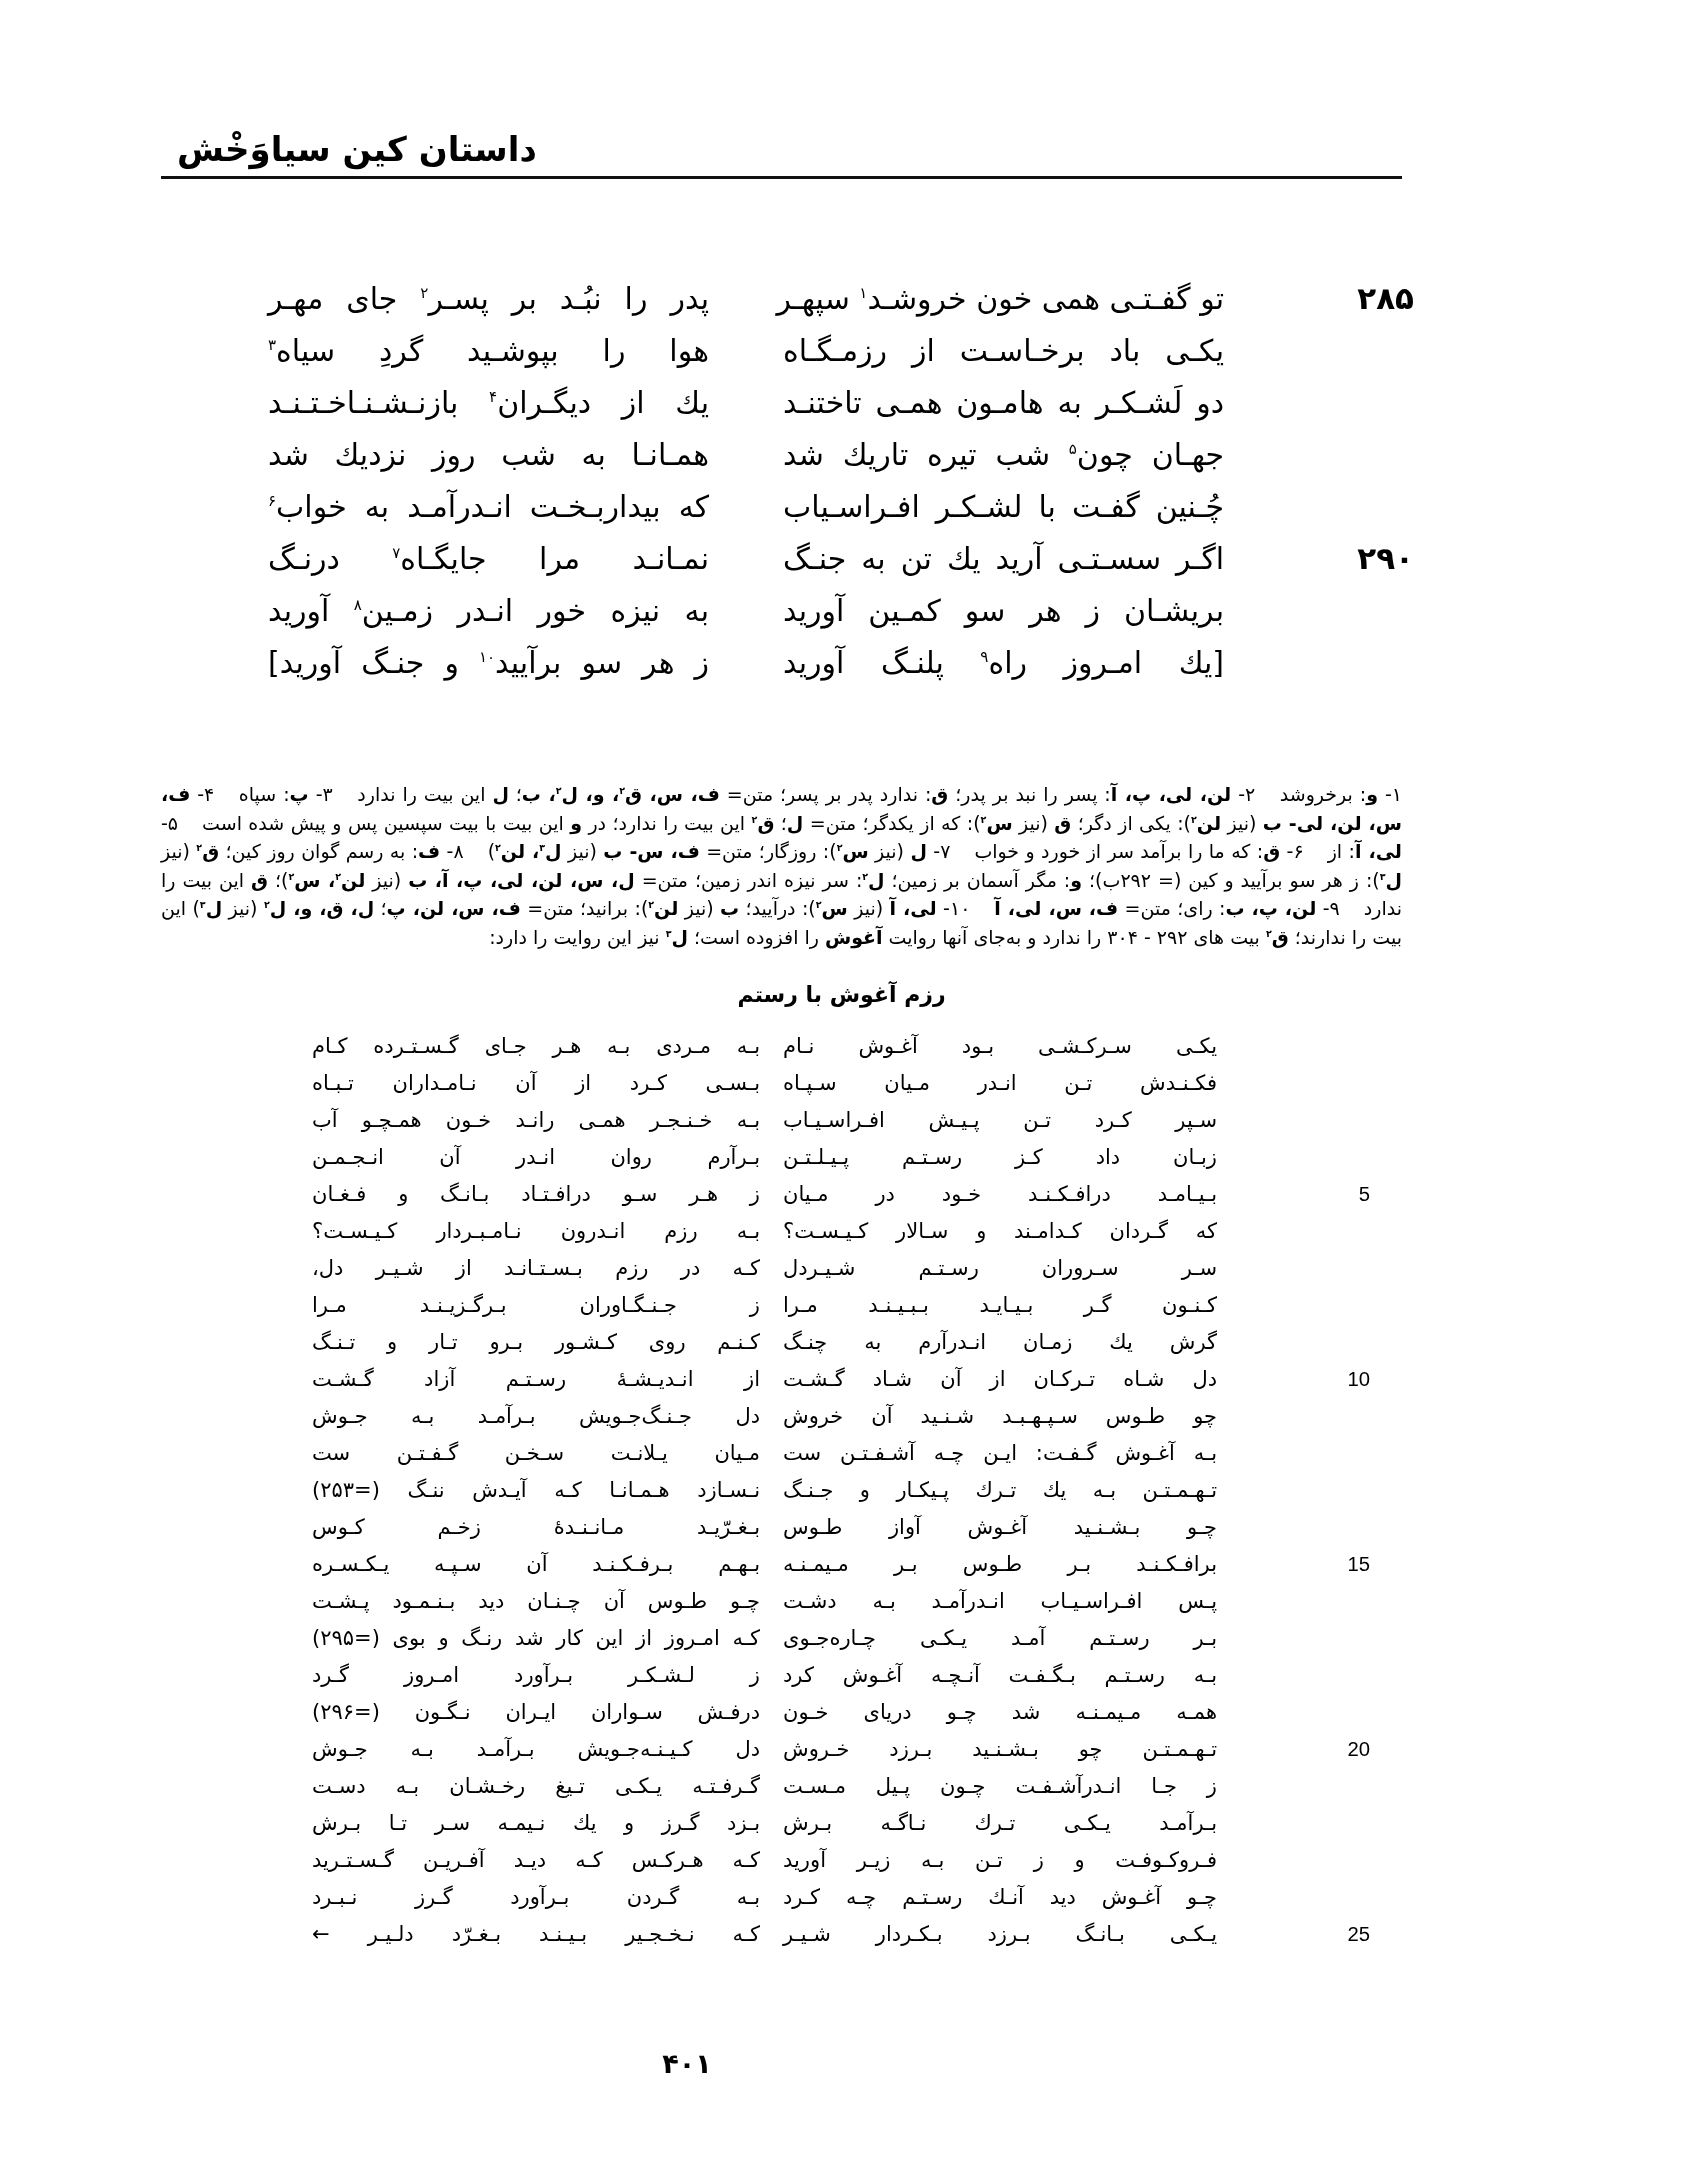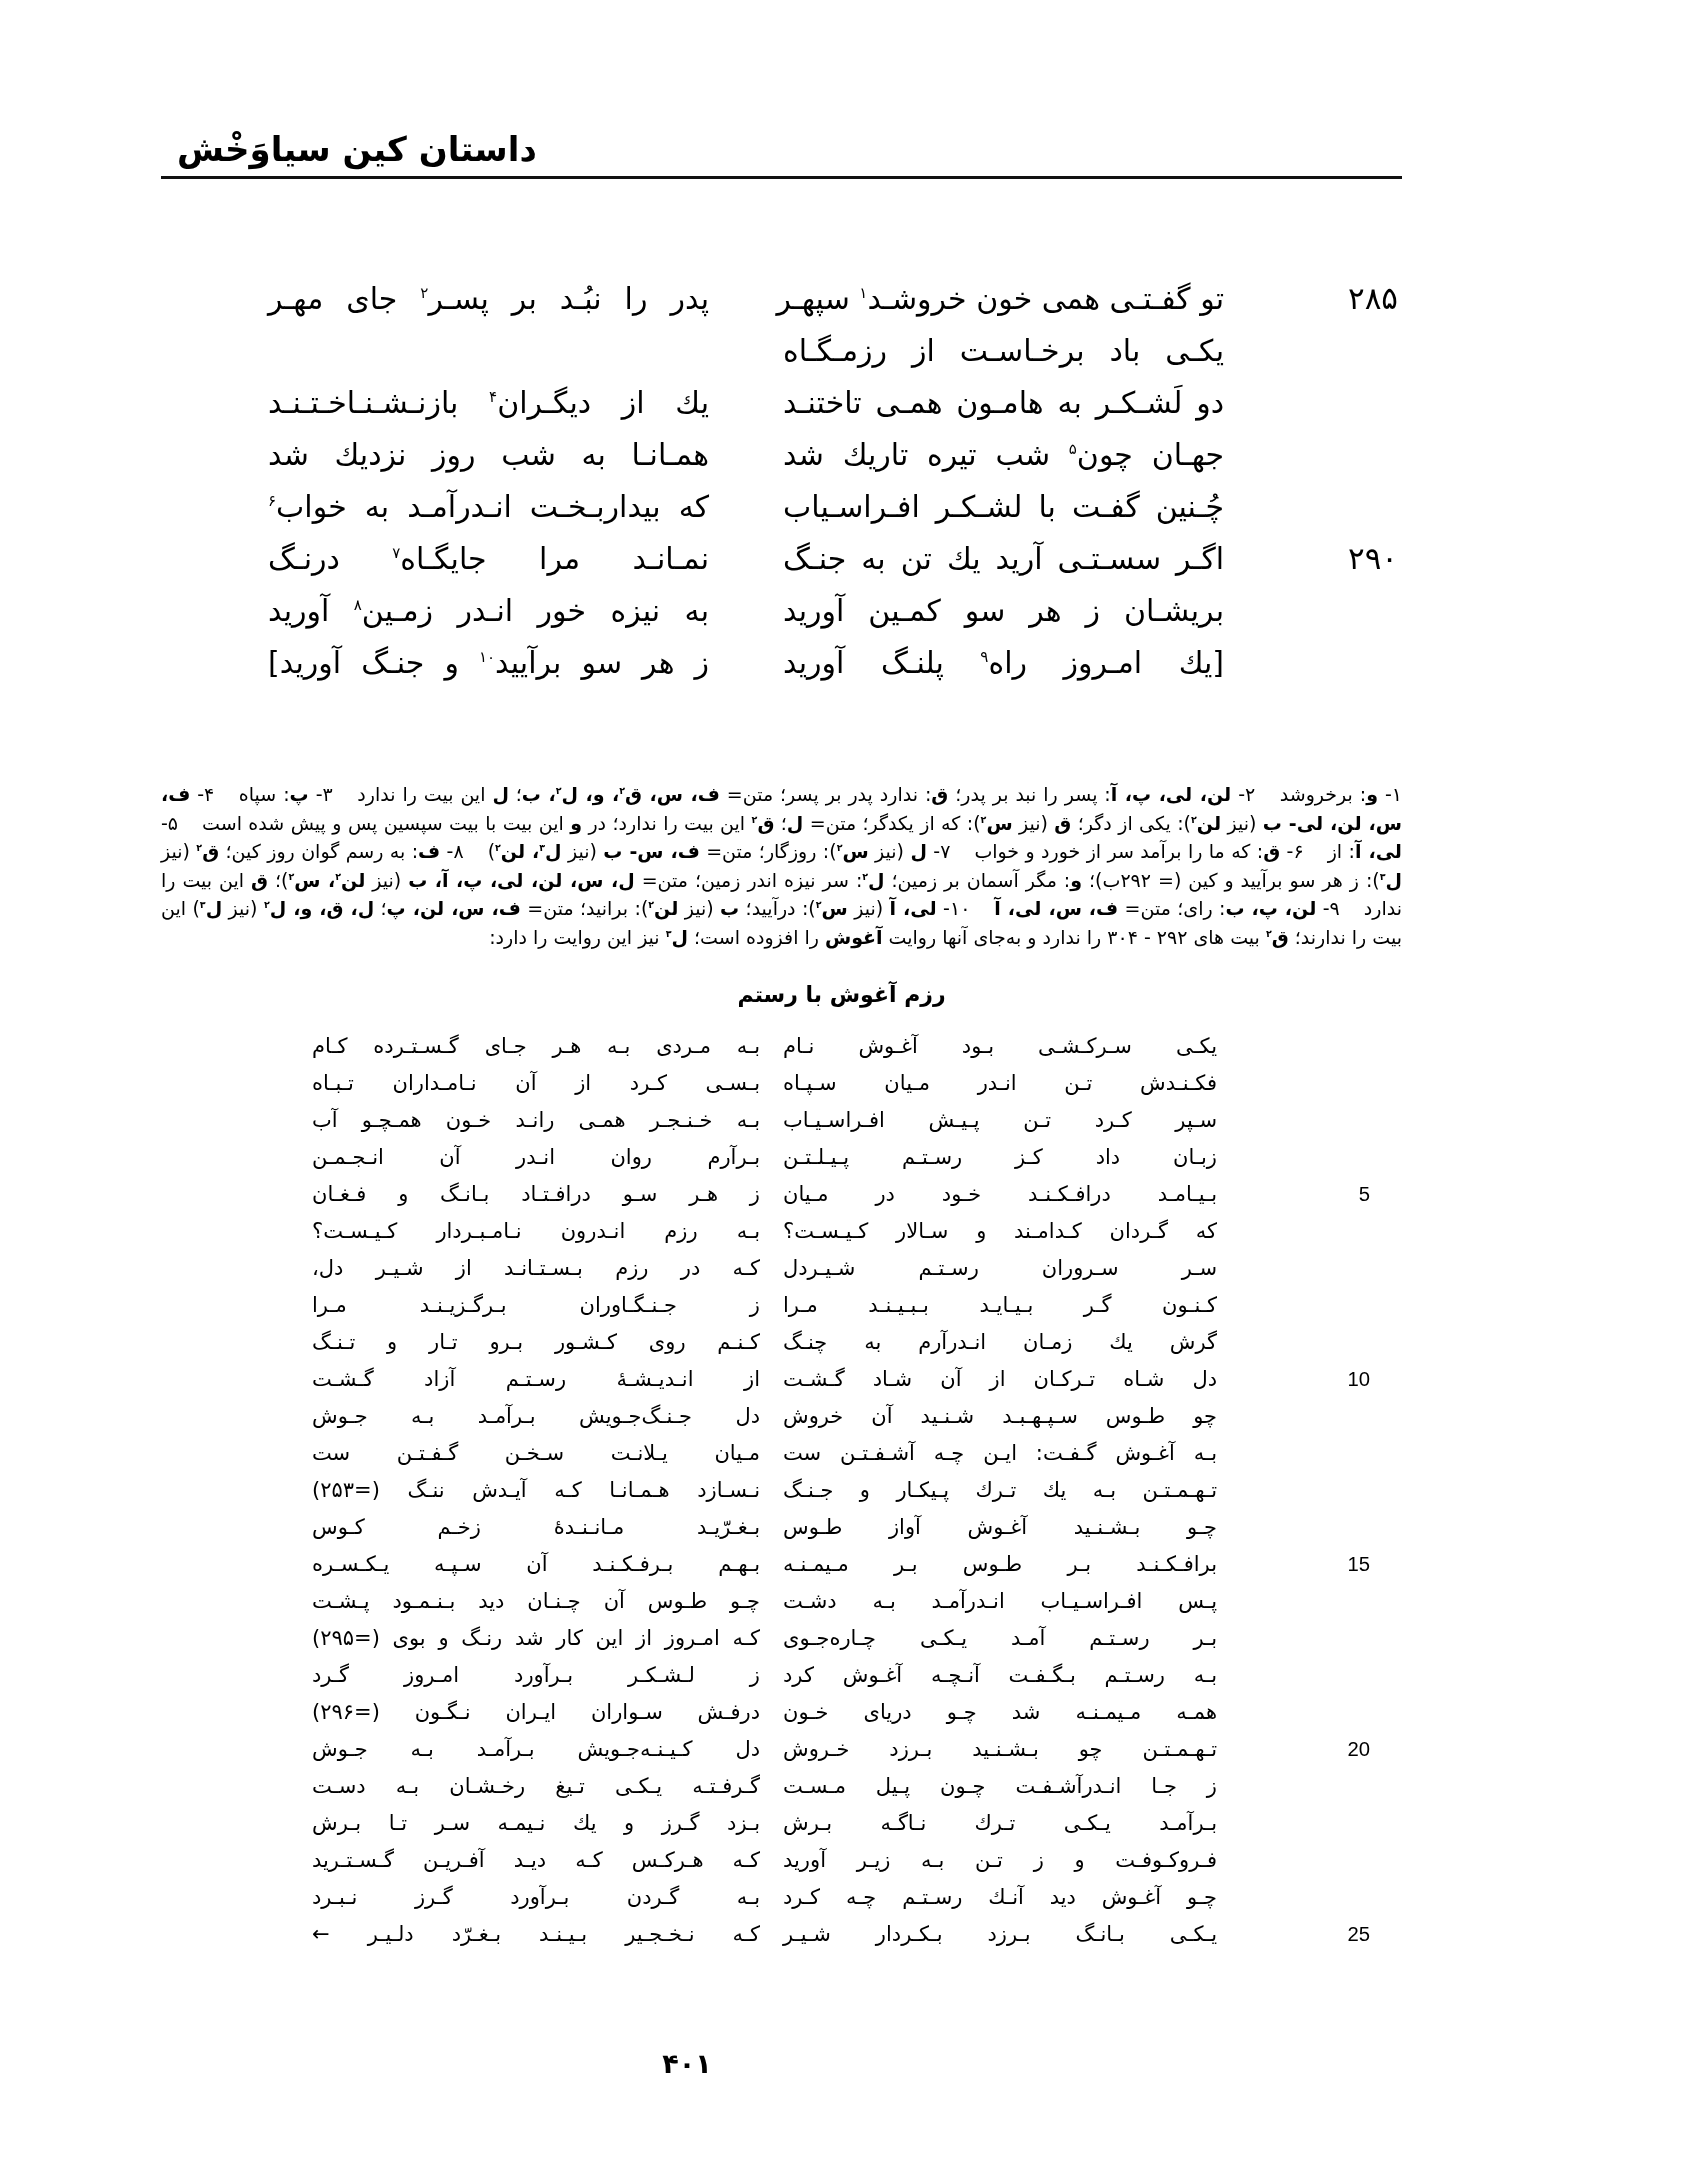--- a/index.html
+++ b/index.html
@@ -6,21 +6,21 @@
   body { width:1683px; height:2183px; position:relative; overflow:hidden; color:#000; font-family:"DejaVu Sans", sans-serif; }
   #running-head { position:absolute; top:129px; left:161px; width:1241px; height:54px; }
   #running-head .title { position:absolute; left:16px; top:0; font-size:34px; font-weight:bold; direction:rtl; white-space:nowrap; }
   #running-head .rule { position:absolute; left:0; right:0; top:47px; height:2.7px; background:#111; }
 
   .main-verses { position:absolute; top:278px; left:268px; width:1146px; }
   .verse-row { position:relative; height:52px; }
   .hemistich { position:absolute; top:0; font-size:30px; line-height:41px; white-space:nowrap; direction:rtl; text-align:justify; text-align-last:justify; }
   .hem-right { right:190px; width:441px; }
   .hem-left { left:0; width:441px; }
-  .vnum { position:absolute; right:16px; top:0; font-size:31px; line-height:41px; font-weight:normal; direction:rtl;text-align:center; }
+  .vnum { position:absolute; right:0; top:0; font-size:31px; line-height:41px; font-weight:bold; direction:rtl;text-align:center; }
   sup { font-size:0.5em; vertical-align:super; line-height:0; }
 
   .footnotes { position:absolute; top:780px; left:161px; width:1241px; font-size:19px; line-height:28.5px; direction:rtl; text-align:justify; }
   .footnotes b { font-weight:bold; }
   .fn { display:inline; margin-left:17.6px; }
 
   .appendix-title { position:absolute; top:982px; left:0; width:1683px; text-align:center; font-size:22px; font-weight:bold; direction:rtl; }
 
   .appendix-verses { position:absolute; top:1031px; left:312px; width:1058px; }
   .app-row { position:relative; height:37px; }
@@ -41,20 +41,21 @@
 
 <div class="main-verses" id="main-verses">
     <div class="verse-row">
       <span class="vnum">۲۸۵</span>
       <span class="hemistich hem-right">تو گفـتـی همی خون خروشـد<sup>۱</sup> سپهـر</span>
       <span class="hemistich hem-left">پدر را نبُـد بر پسـر<sup>۲</sup> جای مهـر</span>
     </div>
     <div class="verse-row">
       <span class="vnum"></span>
       <span class="hemistich hem-right">یکـی باد برخـاسـت از رزمـگـاه</span>
+      <span class="hemistich hem-left">هوا را بپوشـید گردِ سیاه<sup>۳</sup></span>
     </div>
     <div class="verse-row">
       <span class="vnum"></span>
       <span class="hemistich hem-right">دو لَشـکـر به هامـون همـی تاختنـد</span>
       <span class="hemistich hem-left">یك از دیگـران<sup>۴</sup> بازنـشـنـاخـتـنـد</span>
     </div>
     <div class="verse-row">
       <span class="vnum"></span>
       <span class="hemistich hem-right">جهـان چون<sup>۵</sup> شب تیره تاریك شد</span>
       <span class="hemistich hem-left">همـانـا به شب روز نزدیك شد</span>

